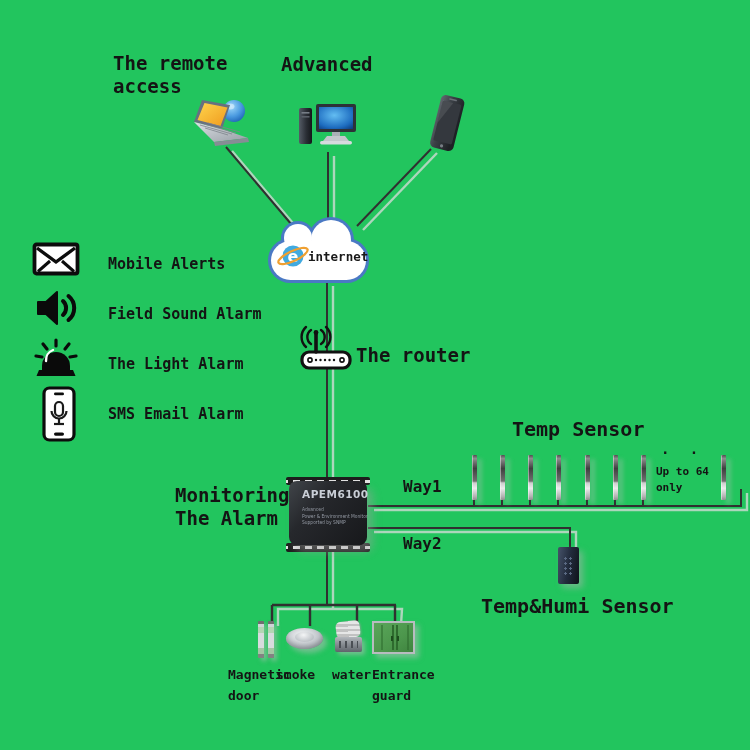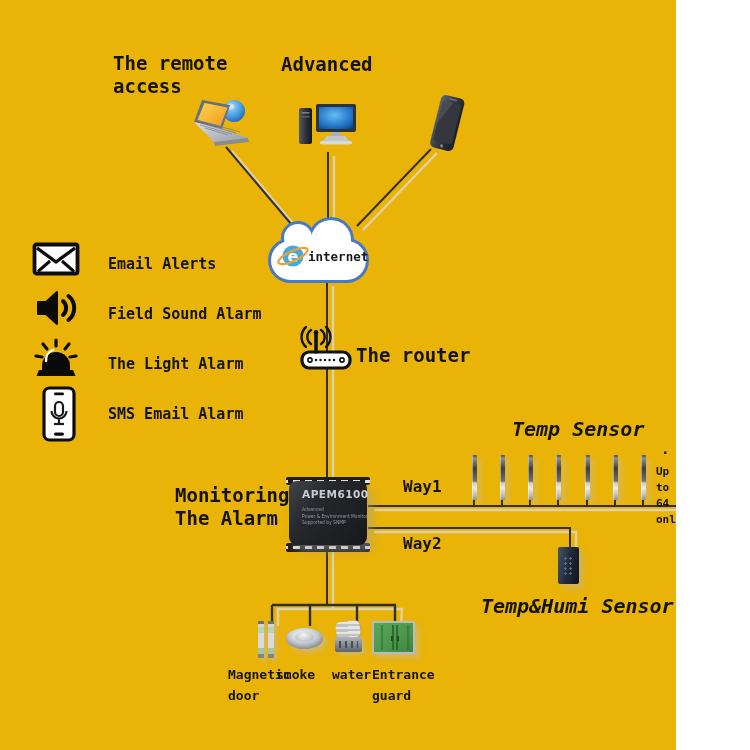--- a/index.html
+++ b/index.html
@@ -1,23 +1,23 @@
 <!DOCTYPE html>
 <html><head>
 <meta charset="utf-8">
 <style>
   html,body{margin:0;padding:0;background:#fff;}
-  #canvas{position:relative;width:676px;height:750px;background:#eab308;overflow:hidden;
+  #canvas{position:relative;width:750px;height:750px;background:#22c55e;overflow:hidden;
           font-family:"DejaVu Sans Mono", monospace;color:#111;}
   .abs{position:absolute;}
   .lbl{position:absolute;font-weight:bold;color:#141414;white-space:nowrap;}
   .pre{white-space:pre-line;}
   .t19{font-size:19px;line-height:23px;}
   .t18{font-size:16px;line-height:20px;}
-  .t20{font-size:20px;line-height:22px;font-style:italic;}
+  .t20{font-size:20px;line-height:22px;}
   .t15{font-size:15px;line-height:17px;}
   .t11{font-size:11px;line-height:16px;}
   .t11b{font-size:13px;line-height:21px;}
   svg{display:block;}
   
   .host-flange{position:absolute;background:#1d1d1d;border-radius:2px;
     background-image:linear-gradient(90deg,#e3e3e3 55%,rgba(0,0,0,0) 55%);
     background-size:12px 3px;background-position:7px center;background-repeat:repeat-x;}
   .host-body{position:absolute;left:289px;top:481px;width:78px;height:64px;border-radius:8px;
     background:linear-gradient(130deg,#41454a 0%,#26282c 35%,#17181b 100%);
@@ -222,21 +222,21 @@
     </g>
   </svg>
   <div class="lbl t19" style="left:356px;top:344px">The router</div>
 
   <svg class="abs" style="left:32px;top:242px" width="48" height="34" viewBox="0 0 48 34">
     <rect x="2.5" y="2.5" width="43" height="29" rx="2" fill="#fff" stroke="#0c0c0c" stroke-width="3.8"></rect>
     <polyline points="5,6 24,20 43,6" fill="none" stroke="#0c0c0c" stroke-width="3.4"></polyline>
     <line x1="6" y1="29.5" x2="18" y2="19" stroke="#0c0c0c" stroke-width="3"></line>
     <line x1="42" y1="29.5" x2="30" y2="19" stroke="#0c0c0c" stroke-width="3"></line>
   </svg>
-  <div class="lbl t15" style="left:108px;top:256px">Email Alerts</div>
+  <div class="lbl t15" style="left:108px;top:256px">Mobile Alerts</div>
 
   <svg class="abs" style="left:35px;top:288px" width="46" height="40" viewBox="0 0 46 40">
     <path d="M3,14 h8 l11,-10 v32 l-11,-10 h-8 z" fill="#0a0a0a" stroke="#0a0a0a" stroke-width="2" stroke-linejoin="round"></path>
     <path d="M28,13 A9.5,9.5 0 0 1 28,27" fill="none" stroke="#0a0a0a" stroke-width="4" stroke-linecap="round"></path>
     <path d="M33.5,8 A15.5,15.5 0 0 1 33.5,32" fill="none" stroke="#0a0a0a" stroke-width="4" stroke-linecap="round"></path>
   </svg>
   <div class="lbl t15" style="left:108px;top:306px">Field Sound Alarm</div>
 
   <svg class="abs" style="left:32px;top:334px" width="48" height="46" viewBox="0 0 48 46">
     <path d="M10,36 v-4 a14,14 0 0 1 28,0 v4 z" fill="#0a0a0a"></path>

